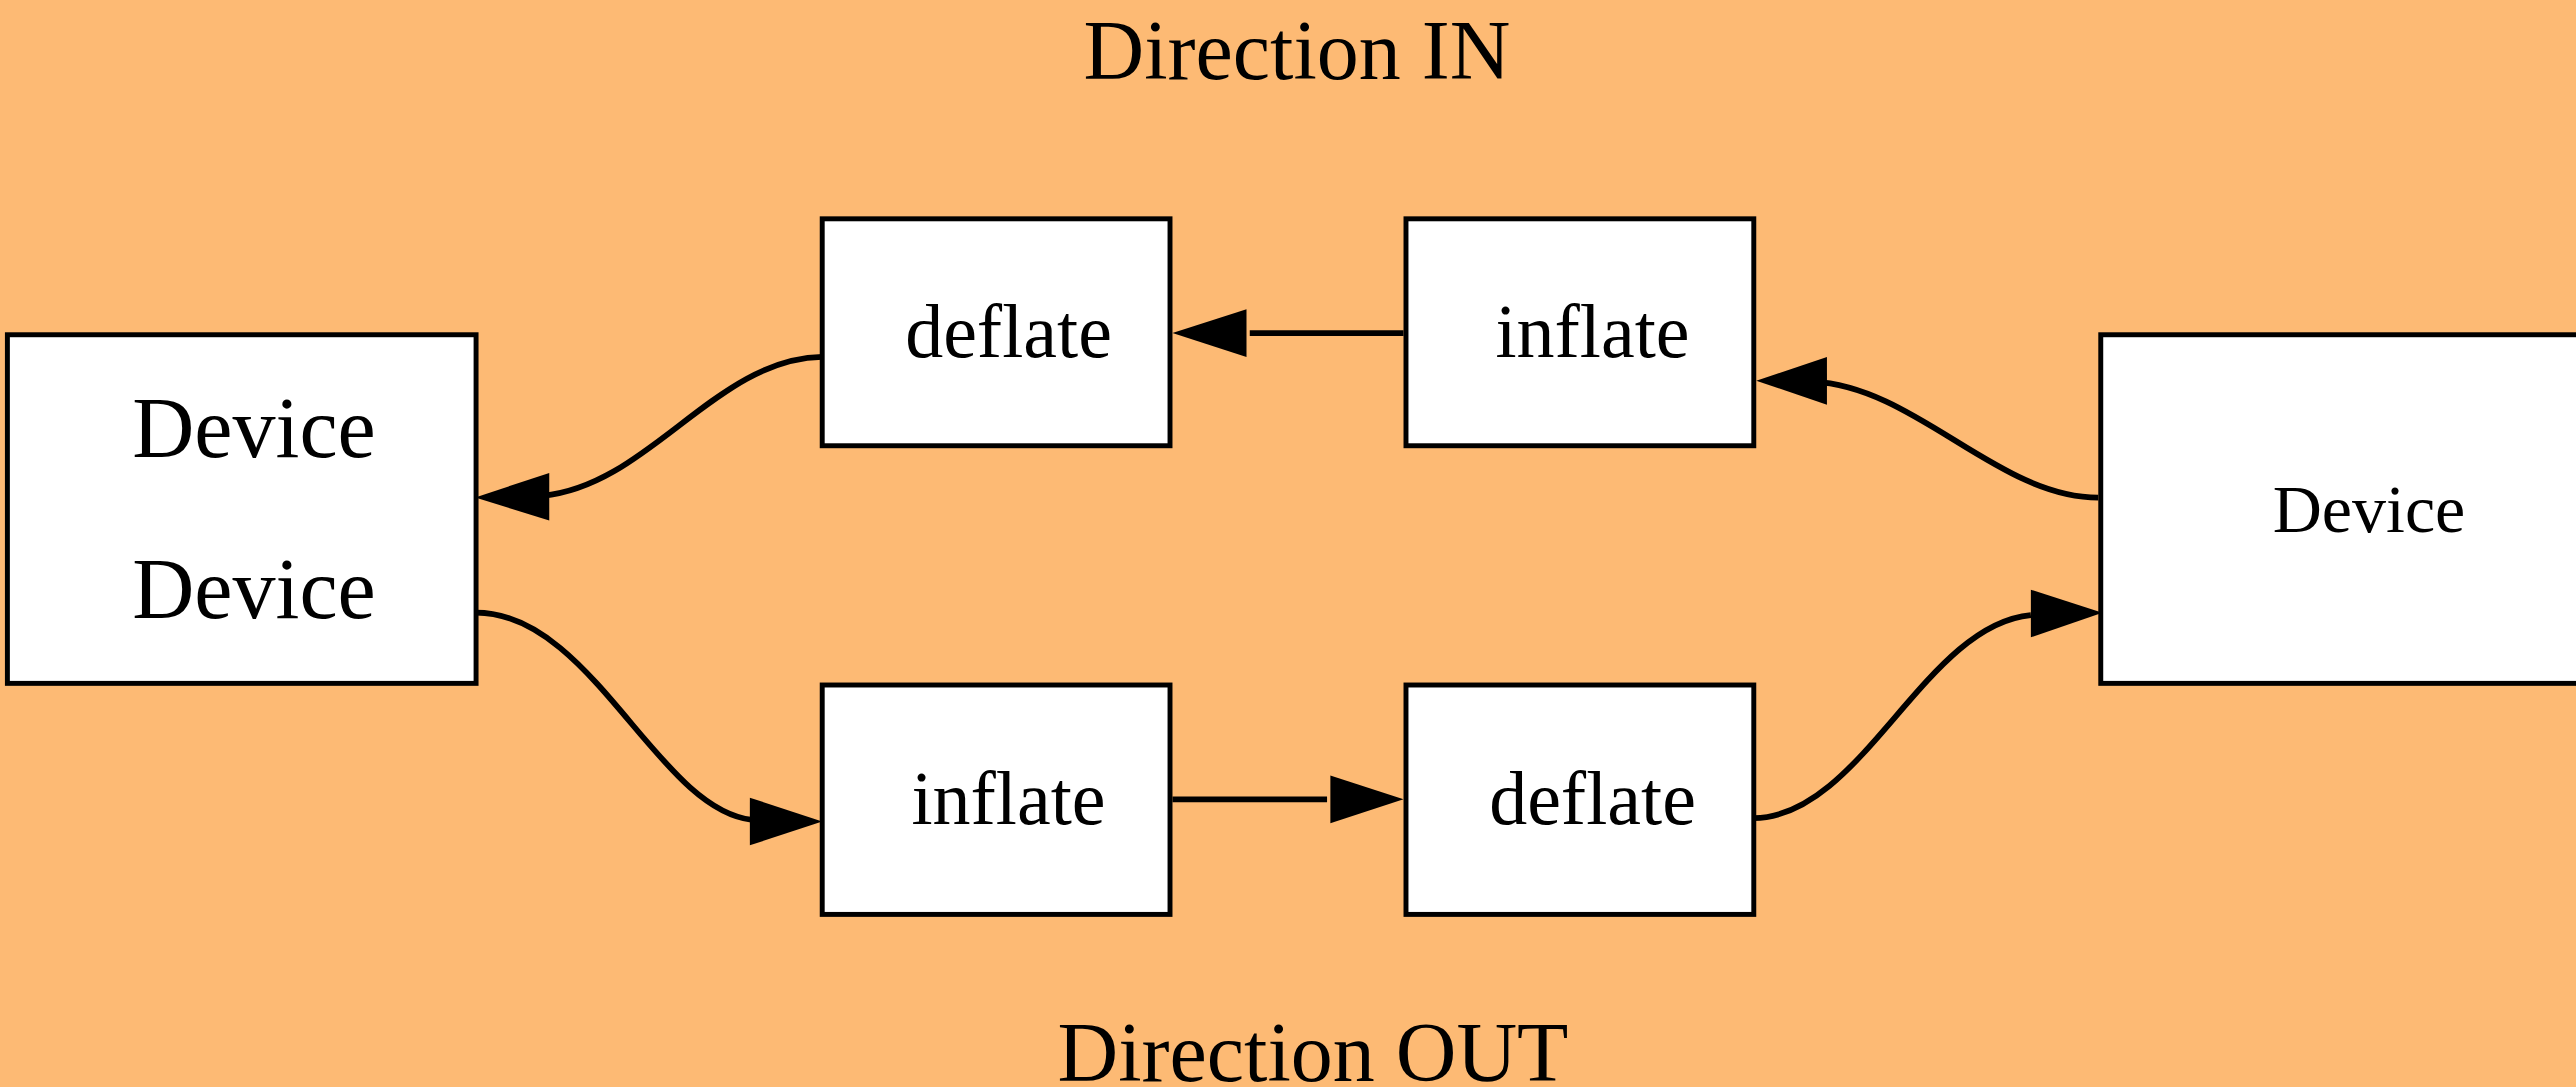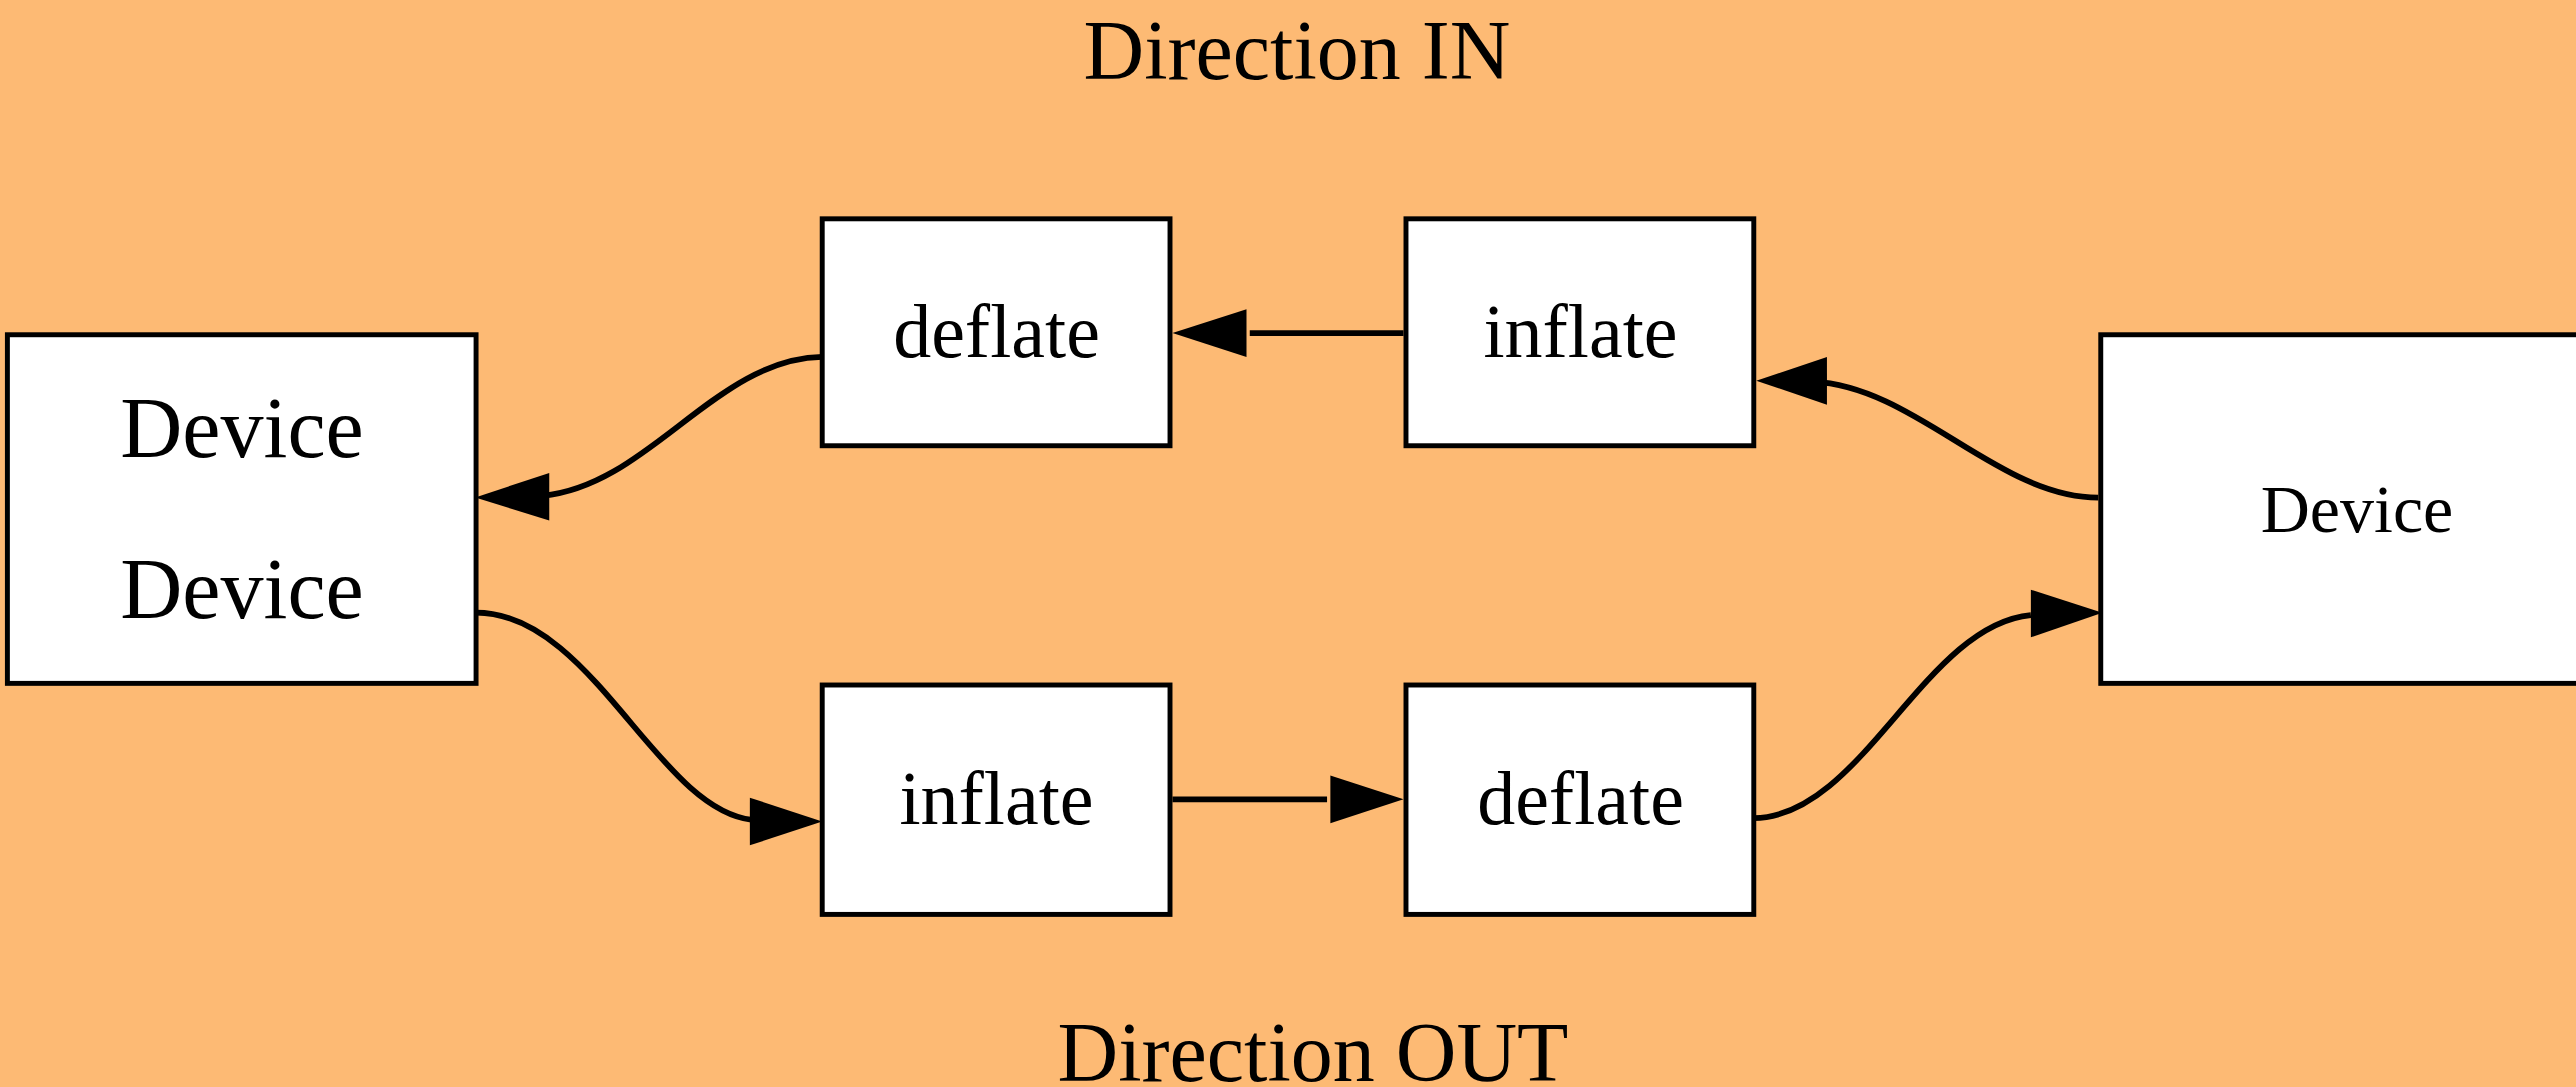--- a/index.html
+++ b/index.html
@@ -51,20 +51,21 @@
     width: 2576px;
     height: 1088px;
     pointer-events: none;
   }
   .node-label {
     position: absolute;
     text-align: center;
     line-height: 1.18;
     color: #000000;
     white-space: pre;
+    padding-left: 12px;
   }
   .node-label.two-line {
     line-height: 1.55;
   }
   .caption {
     position: absolute;
     text-align: center;
     color: #000000;
     white-space: pre;
   }

